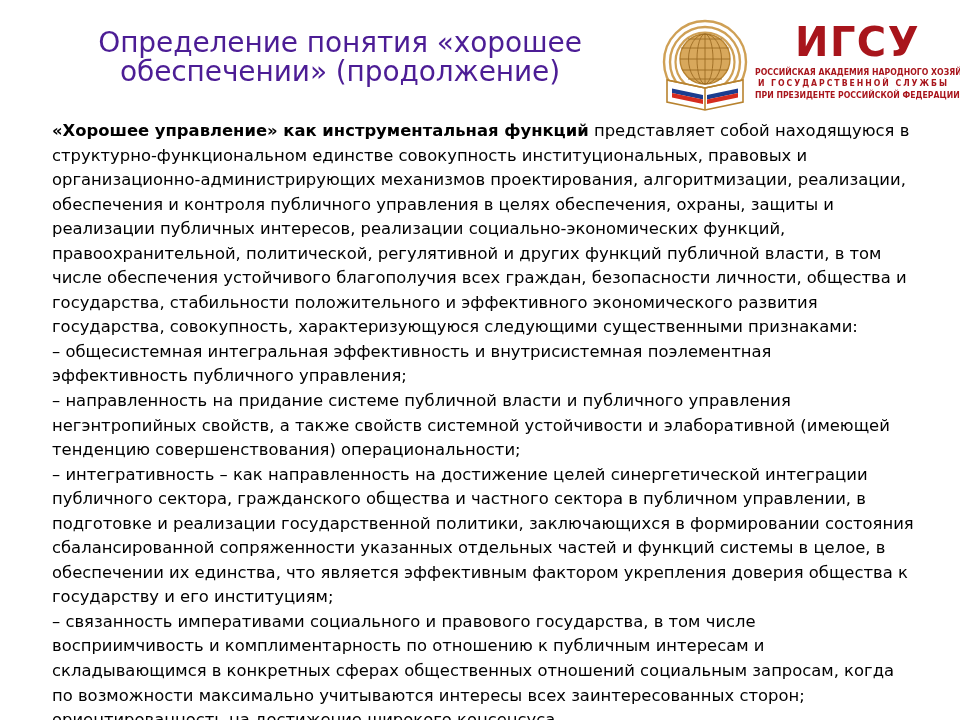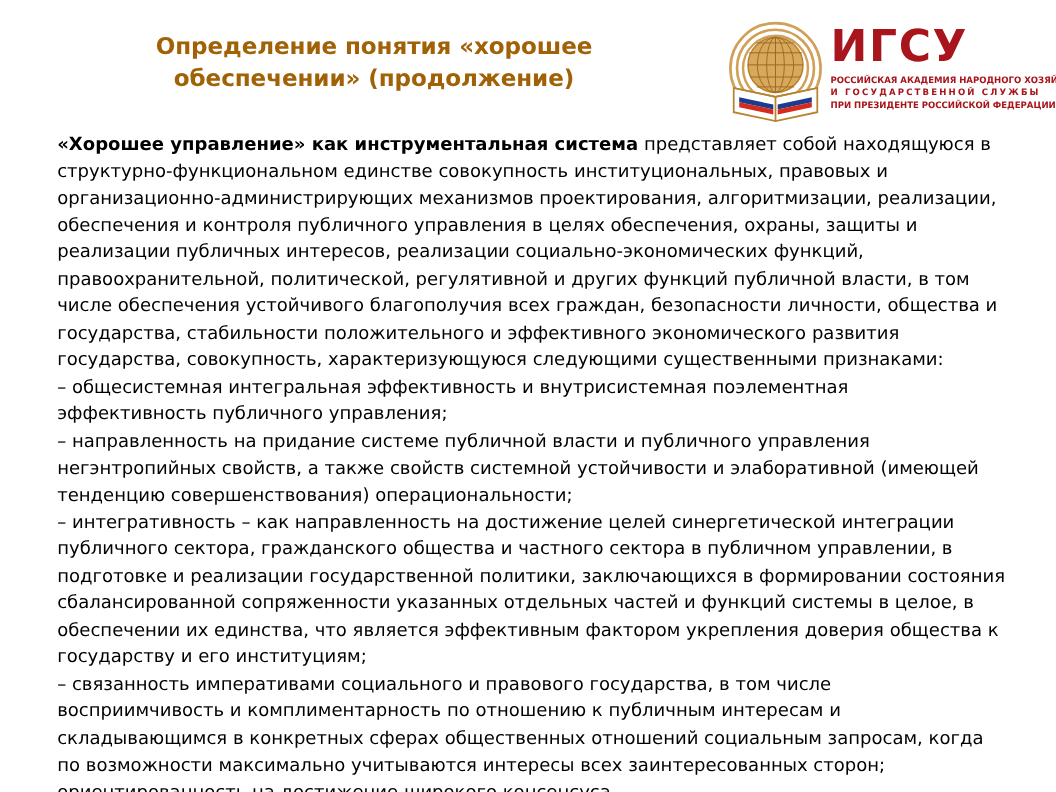--- a/index.html
+++ b/index.html
@@ -35,34 +35,35 @@
     position: absolute;
     left: 60px;
     top: 28px;
     width: 560px;
     text-align: center;
   }
 
   .slide-title {
     margin: 0;
     font-family: "DejaVu Sans", "Liberation Sans", sans-serif;
-    font-size: 21px;
-    font-weight: bold;
+    font-size: 28px;
+    font-weight: normal;
     line-height: 29px;
-    color: #a16207;
+    color: #4c1d95;
     letter-spacing: -0.1px;
   }
 
   
   .logo {
     position: absolute;
     left: 655px;
     top: 18px;
     width: 300px;
     height: 96px;
+    text-align: center;
   }
 
   .emblem {
     position: absolute;
     left: 0px;
     top: 0px;
     width: 100px;
     height: 96px;
   }
 
@@ -178,21 +179,21 @@
           <span class="logo-sub-line">РОССИЙСКАЯ АКАДЕМИЯ НАРОДНОГО ХОЗЯЙСТВА</span>
           <span class="logo-sub-line spaced">И ГОСУДАРСТВЕННОЙ СЛУЖБЫ</span>
           <span class="logo-sub-line">ПРИ ПРЕЗИДЕНТЕ РОССИЙСКОЙ ФЕДЕРАЦИИ</span>
         </div>
       </div>
 
     </div>
   </div>
 
   <div class="body-area">
-    <p class="para"><b>«Хорошее управление» как инструментальная система</b><span> представляет собой находящуюся в
+    <p class="para"><b>«Хорошее управление» как инструментальная функций</b><span> представляет собой находящуюся в
 структурно-функциональном единстве совокупность институциональных, правовых и
 организационно-администрирующих механизмов проектирования, алгоритмизации, реализации,
 обеспечения и контроля публичного управления в целях обеспечения, охраны, защиты и
 реализации публичных интересов, реализации социально-экономических функций,
 правоохранительной, политической, регулятивной и других функций публичной власти, в том
 числе обеспечения устойчивого благополучия всех граждан, безопасности личности, общества и
 государства, стабильности положительного и эффективного экономического развития
 государства, совокупность, характеризующуюся следующими существенными признаками:
 – общесистемная интегральная эффективность и внутрисистемная поэлементная
 эффективность публичного управления;

